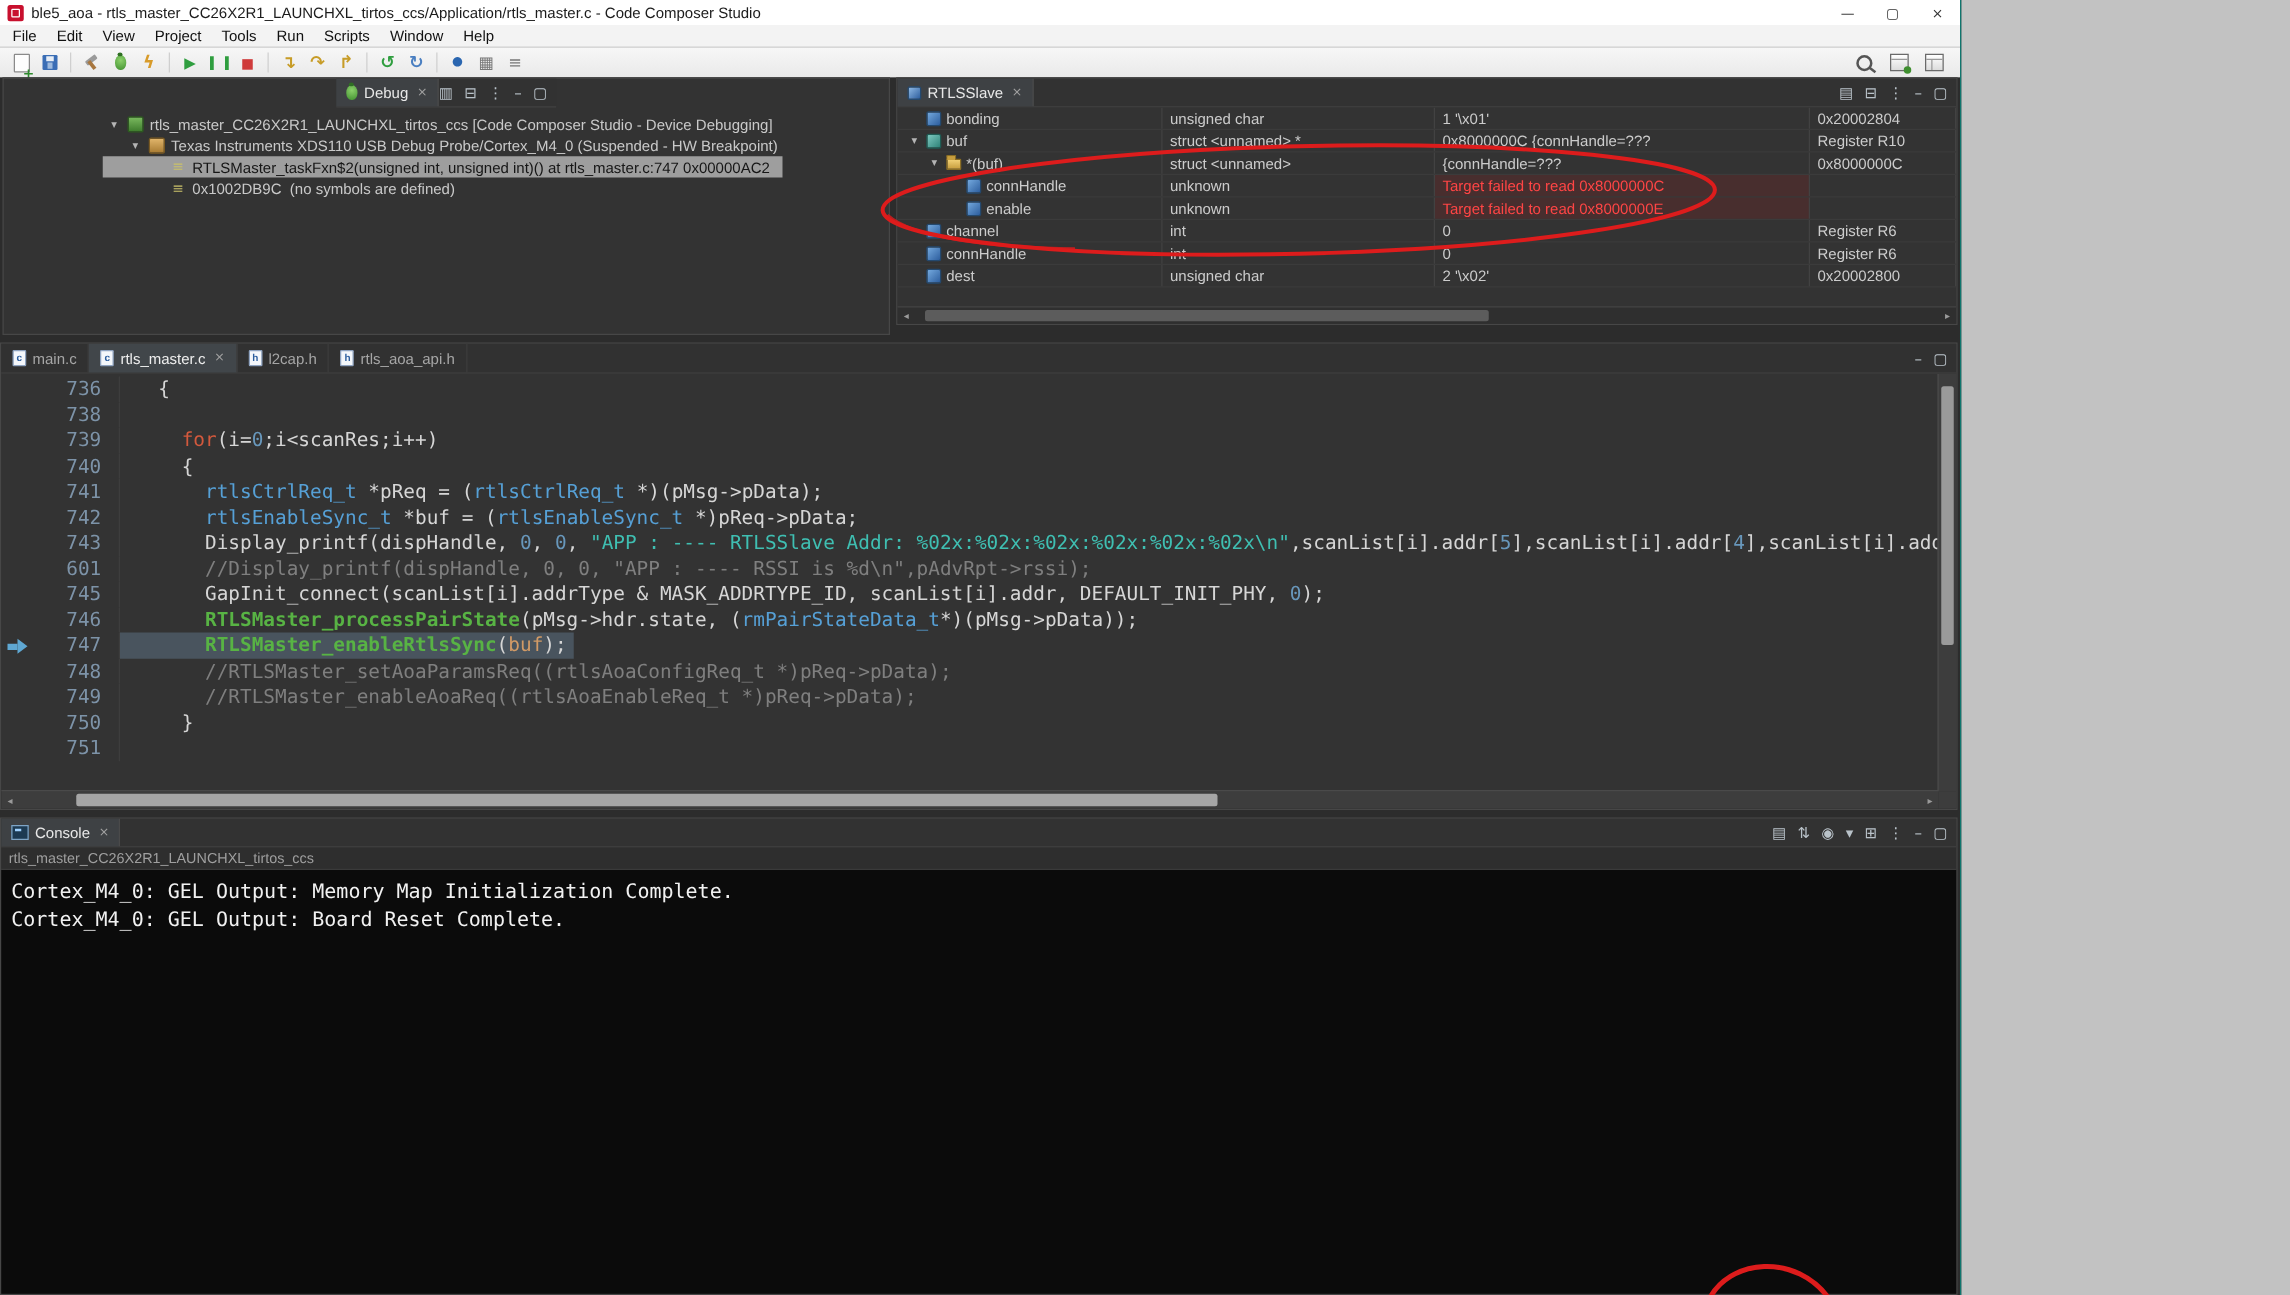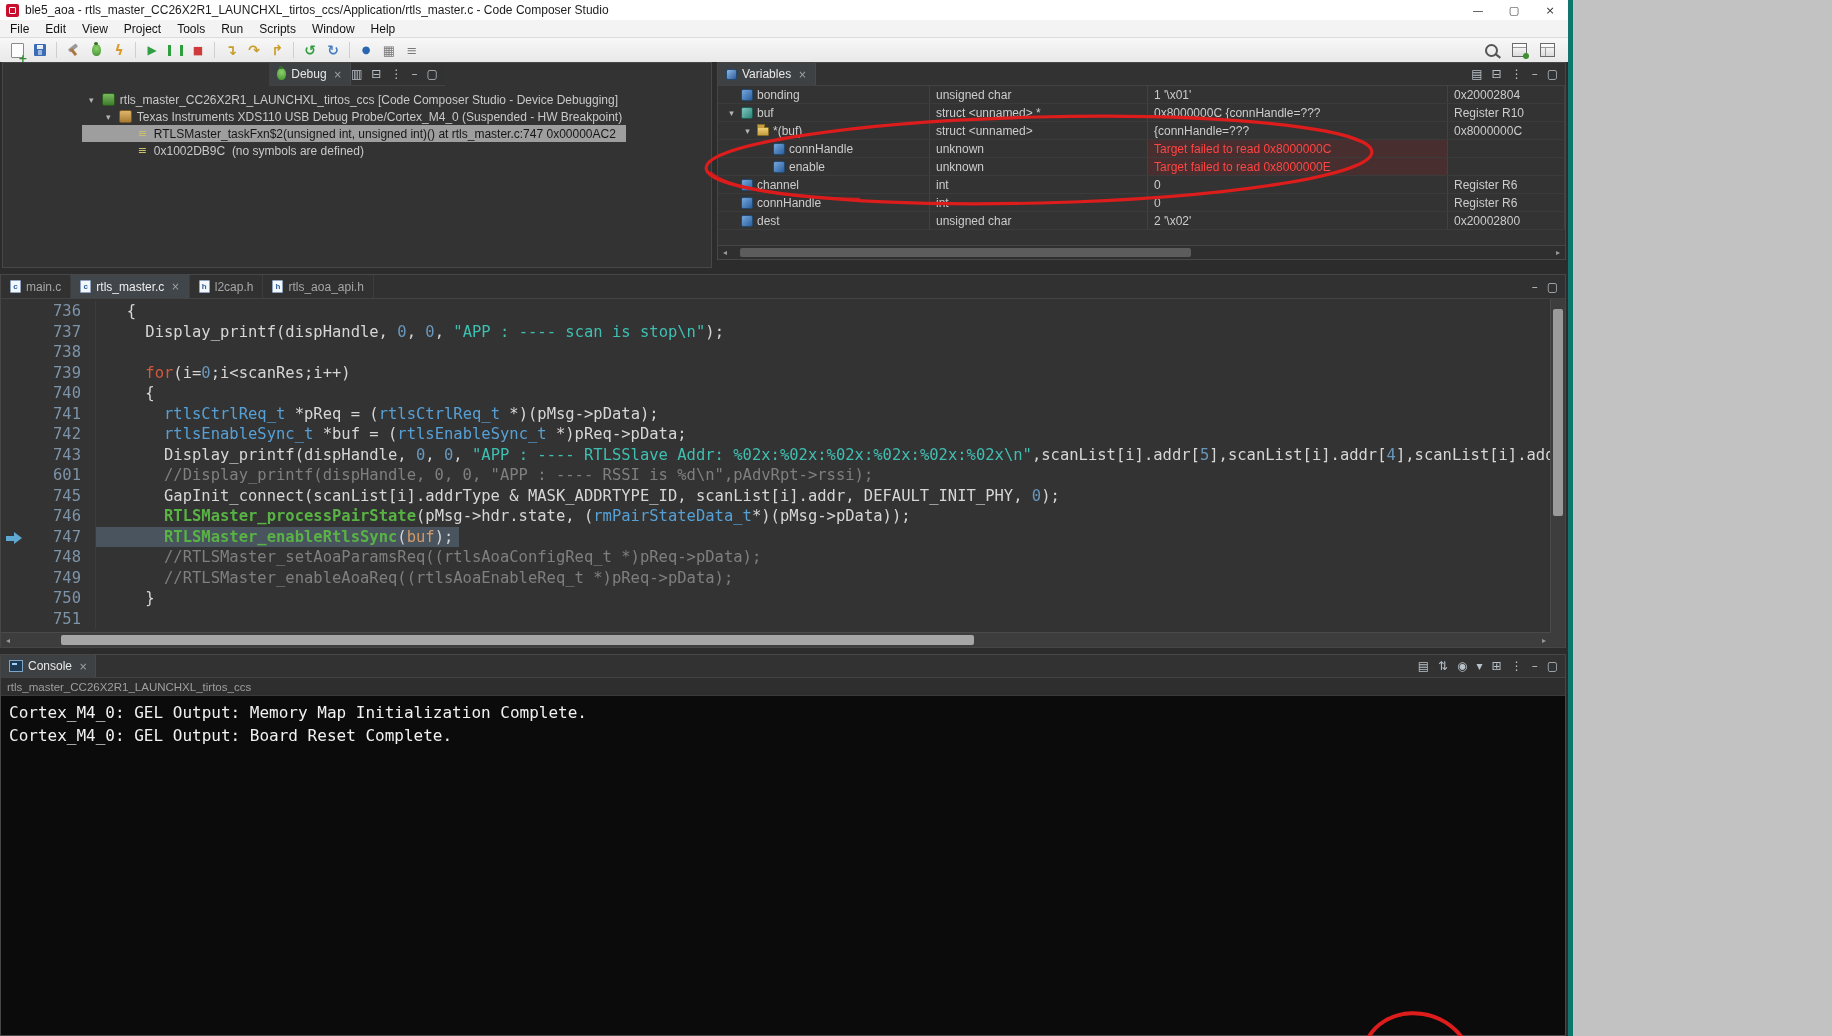--- a/index.html
+++ b/index.html
@@ -1,20 +1,20 @@
 <!DOCTYPE html>
 <html><head>
 <meta charset="utf-8">
 <style>
   html,body{margin:0;padding:0;background:#c5c5c5;}
   body{width:1832px;height:1036px;font-family:"Liberation Sans",sans-serif;overflow:hidden;}
   .glyph{font-family:"DejaVu Sans",sans-serif;}
 
   .desktop{position:relative;width:1832px;height:1036px;background:#c2c2c2;overflow:hidden;}
-  .window{position:absolute;top:0;left:0;width:1568px;height:1036px;background:#2c2c2c;border-right:5px solid #0f766e;}
+  .window{position:absolute;top:0;left:0;width:1568px;height:1036px;background:#2c2c2c;border-right:1px solid #0f766e;}
 
   
   .titlebar{height:20px;background:#ffffff;display:flex;align-items:center;padding:0 0 0 6px;gap:6px;font-size:12px;color:#1c1c1c;}
   .app-ico{width:13px;height:13px;background:#c8102e;border-radius:2px;position:relative;flex:none;}
   .app-ico::after{content:"";position:absolute;inset:3px;border:1.5px solid #fff;border-radius:1px;}
   .title-text{white-space:nowrap;overflow:hidden;}
   .win-controls{margin-left:auto;display:flex;height:100%;}
   .wc{width:36px;height:100%;display:flex;align-items:center;justify-content:center;font-size:11px;color:#333;}
 
   
@@ -275,21 +275,21 @@
               <span class="dic glyph dic-frame">≡</span>
               <span class="tlabel">0x1002DB9C  (no symbols are defined)</span>
             </div>
           </div>
       </div>
 
       <div class="panel vars-panel">
         <div class="ptabbar">
           <div class="ptab active">
             <span class="tic-vars"></span>
-            <span>Variables</span>
+            <span>RTLSSlave</span>
             <span class="tclose"></span>
           </div>
           <div class="ptb-icons">
               <span class="pvi glyph">▤</span>
               <span class="pvi glyph">⊟</span>
               <span class="pvi glyph">⋮</span>
               <span class="pvi glyph">–</span>
               <span class="pvi glyph">▢</span>
             </div>
         </div>
@@ -377,25 +377,20 @@
               <span class="pvi glyph">–</span>
               <span class="pvi glyph">▢</span>
             </div>
         </div>
         <div class="code-wrap">
           <div class="code-lines">
               <div class="code-line">
                 <span class="bp"></span>
                 <span class="lineno">736</span>
                 <span class="lt"><span class="tok-p">  {</span></span>
-              </div>
-              <div class="code-line">
-                <span class="bp"></span>
-                <span class="lineno">737</span>
-                <span class="lt"><span class="tok-p">    Display_printf(dispHandle, </span><span class="tok-n">0</span><span class="tok-p">, </span><span class="tok-n">0</span><span class="tok-p">, </span><span class="tok-s">"APP : ---- scan is stop\n"</span><span class="tok-p">);</span></span>
               </div>
               <div class="code-line">
                 <span class="bp"></span>
                 <span class="lineno">738</span>
                 <span class="lt"></span>
               </div>
               <div class="code-line">
                 <span class="bp"></span>
                 <span class="lineno">739</span>
                 <span class="lt"><span class="tok-p">    </span><span class="tok-k">for</span><span class="tok-p">(i=</span><span class="tok-n">0</span><span class="tok-p">;i&lt;scanRes;i++)</span></span>

